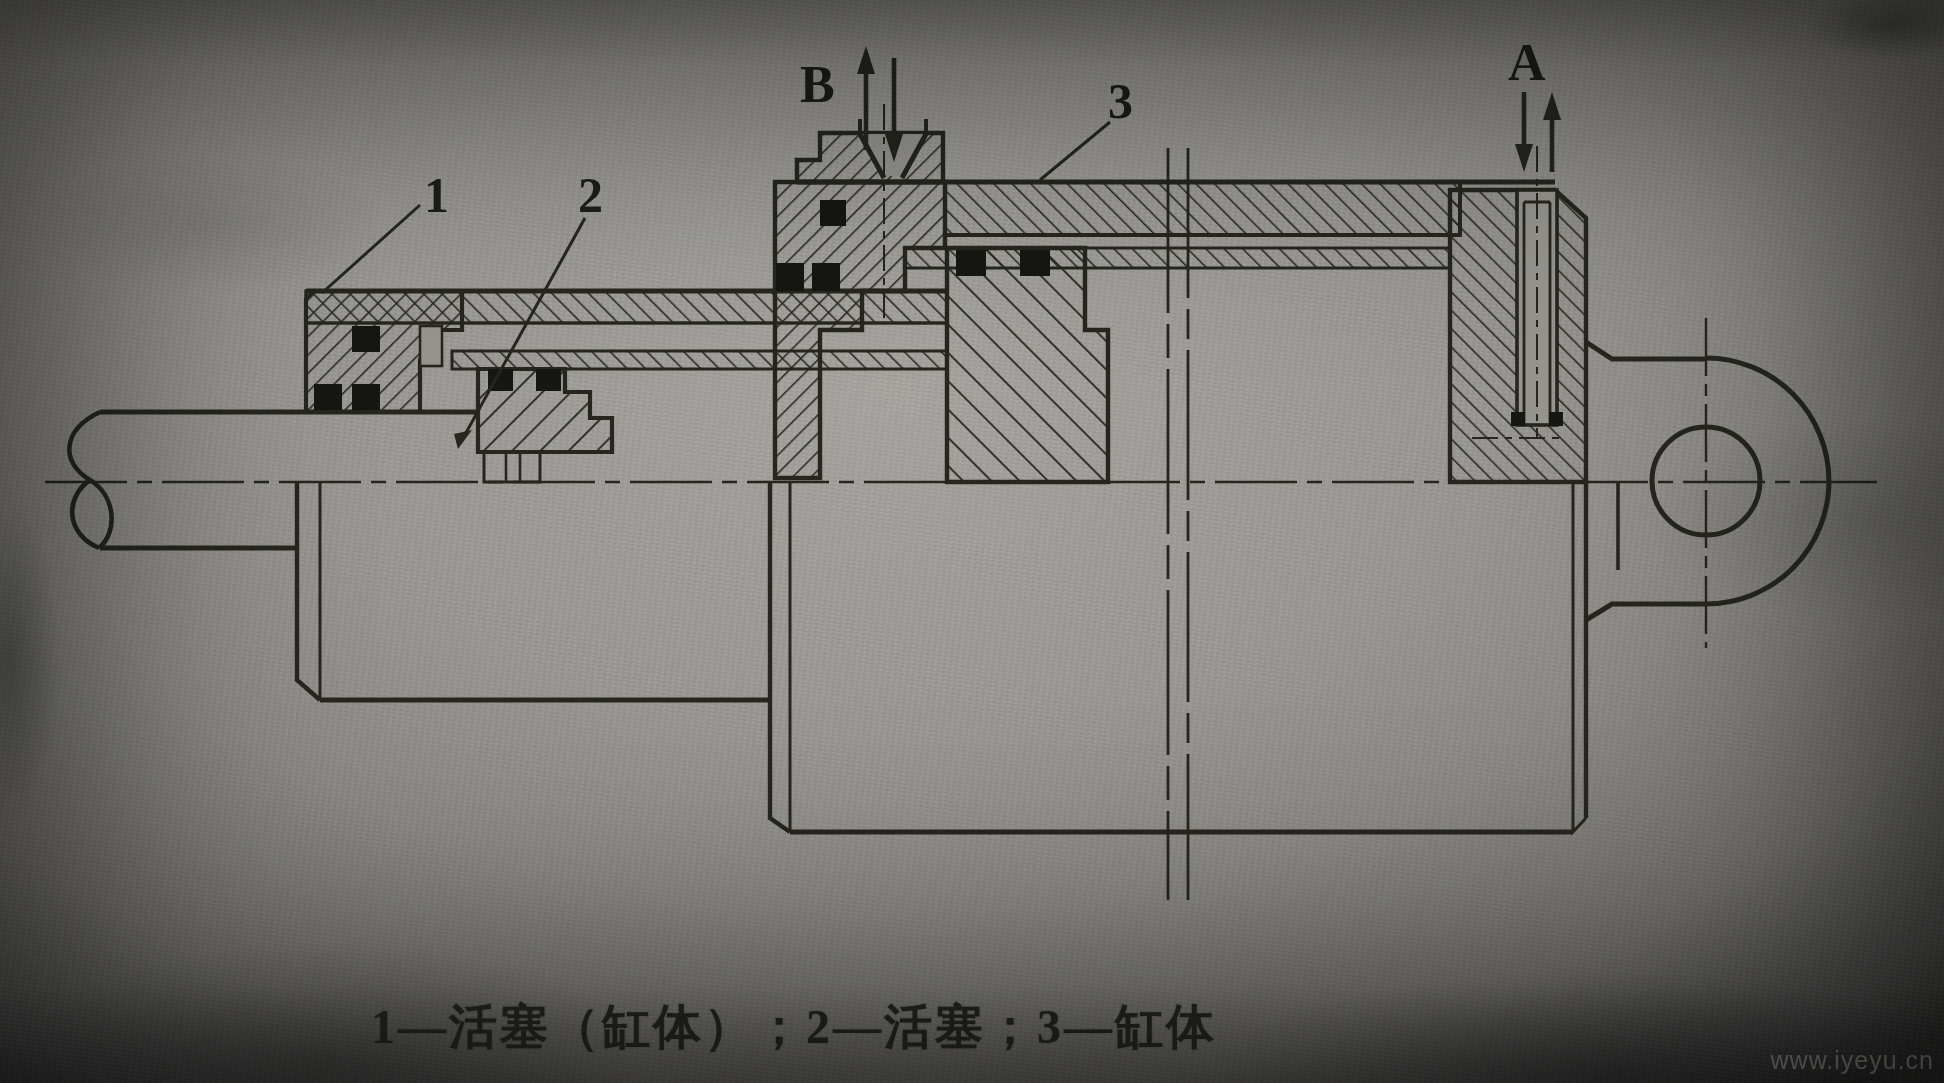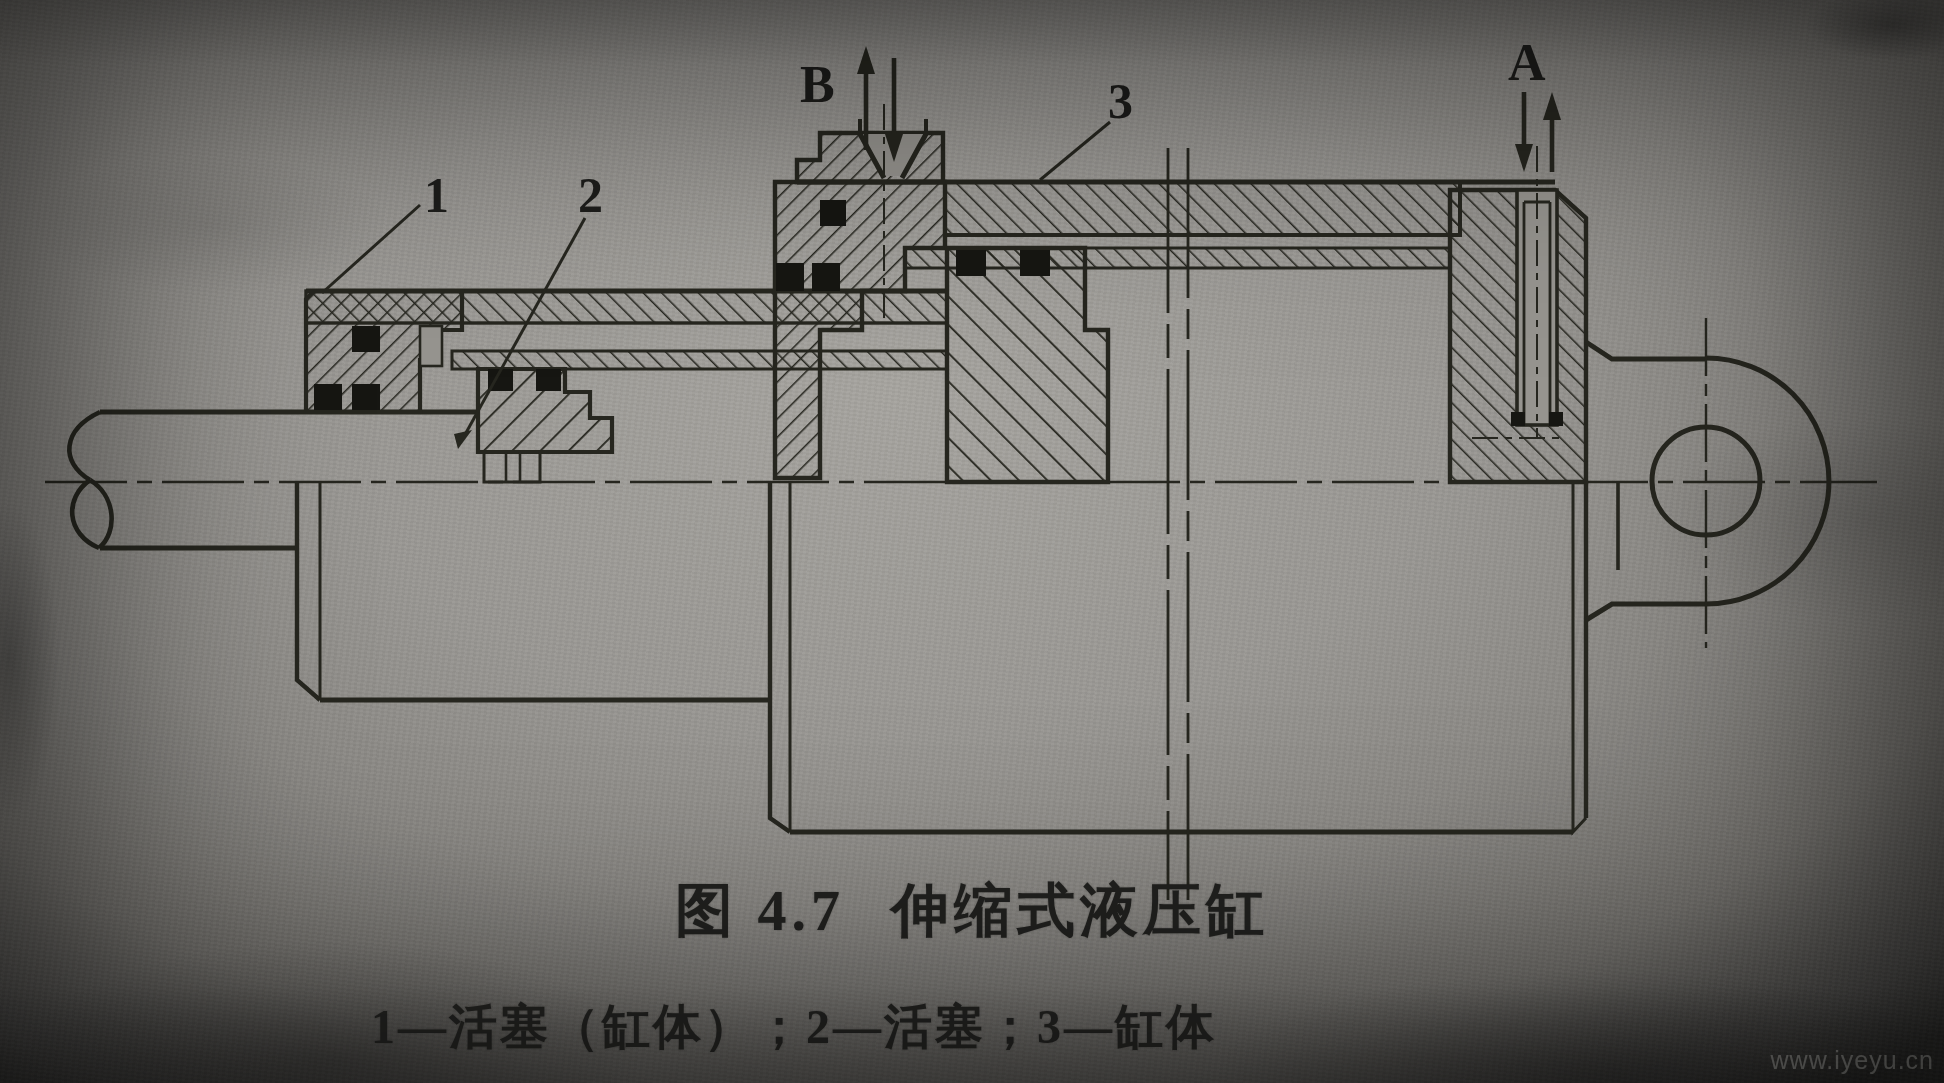--- a/index.html
+++ b/index.html
@@ -193,22 +193,19 @@
       <polygon points="1552,92 1543,120 1561,120" stroke="none"></polygon>
     </g>
 
     <text x="424" y="212" font-size="50" font-weight="700">1</text>
     <text x="578" y="212" font-size="50" font-weight="700">2</text>
     <text x="1108" y="118" font-size="50" font-weight="700">3</text>
     <text x="800" y="102" font-size="52" font-weight="700">B</text>
     <text x="1508" y="80" font-size="52" font-weight="700">A</text>
   </svg>
 
-  <div class="caption">
-    <span>图 4.7</span><span class="gap"></span><span>伸缩式液压缸</span>
-  </div>
 
   <div class="legend-line">1—活塞（缸体）；2—活塞；3—缸体</div>
 
   <div class="watermark">www.iyeyu.cn</div>
 
   <div class="vignette"></div>
 </div>
 
 </body></html>

